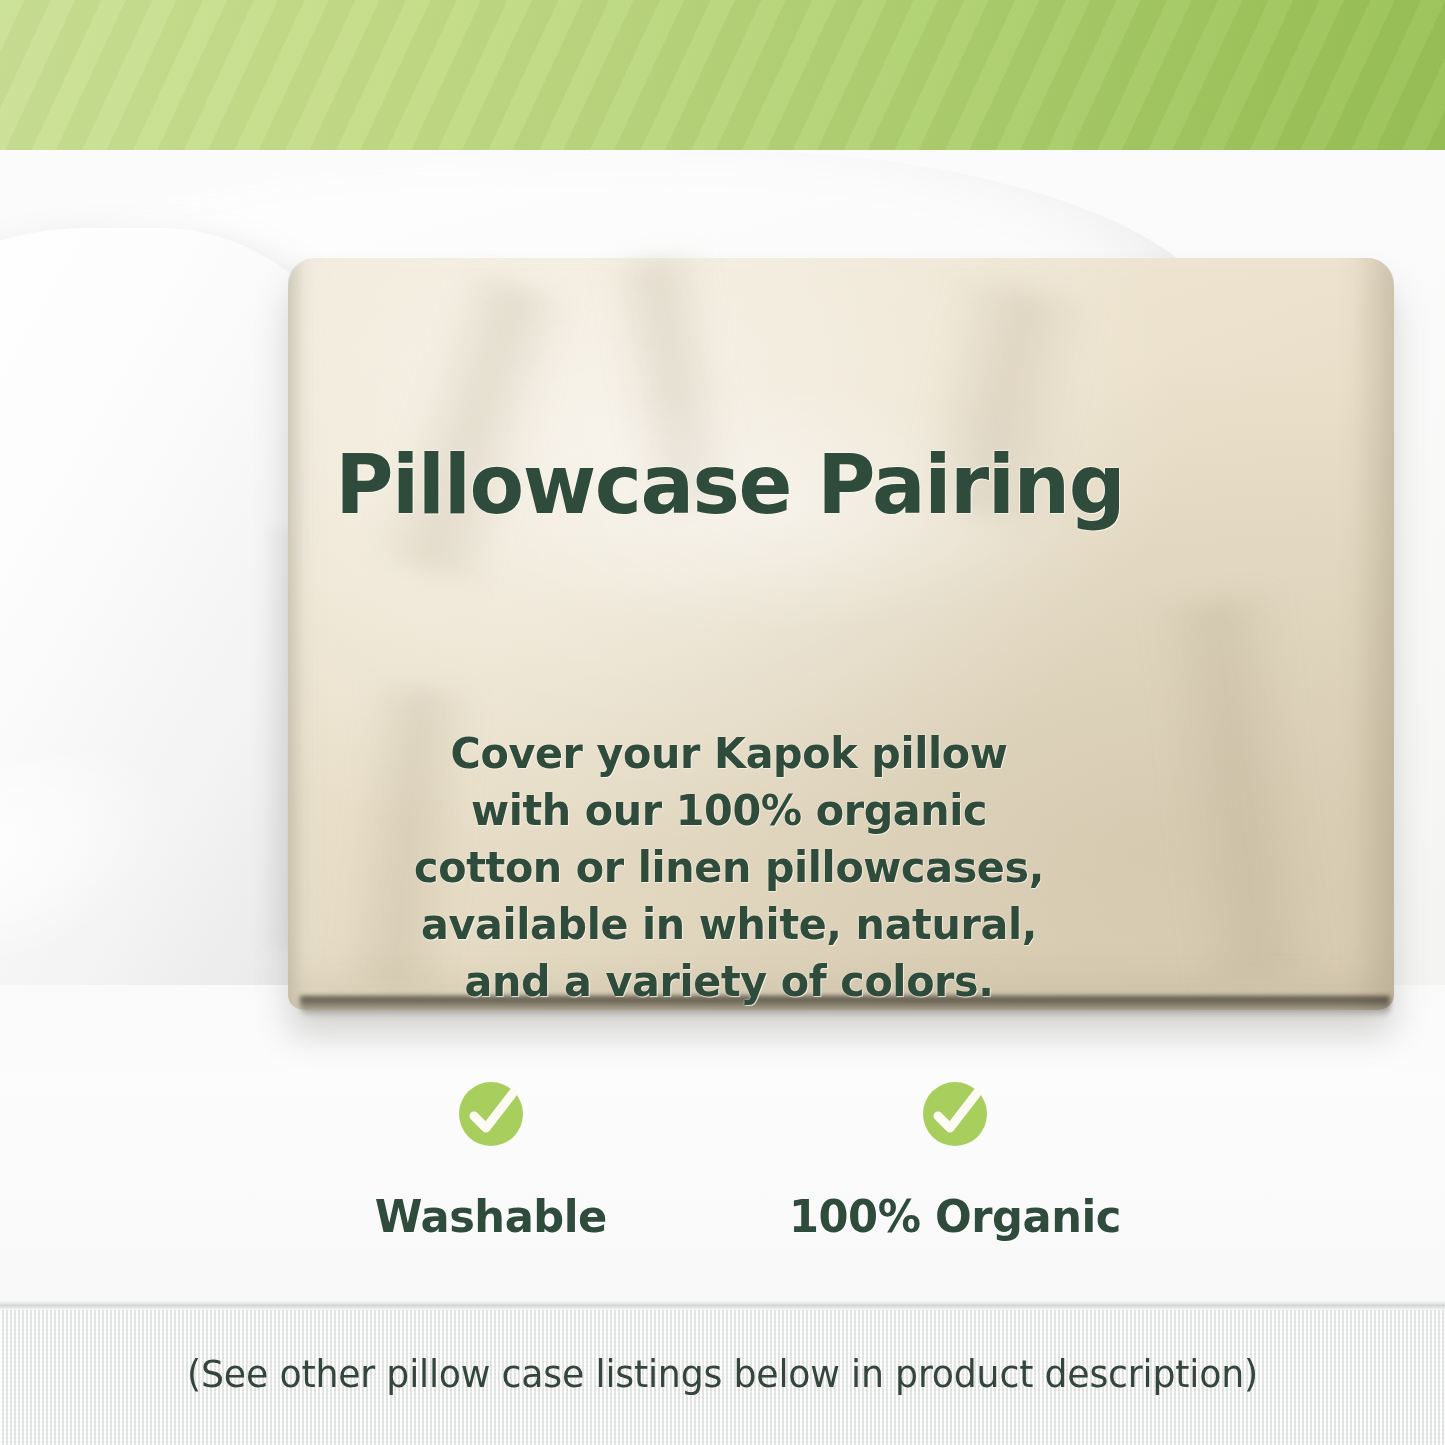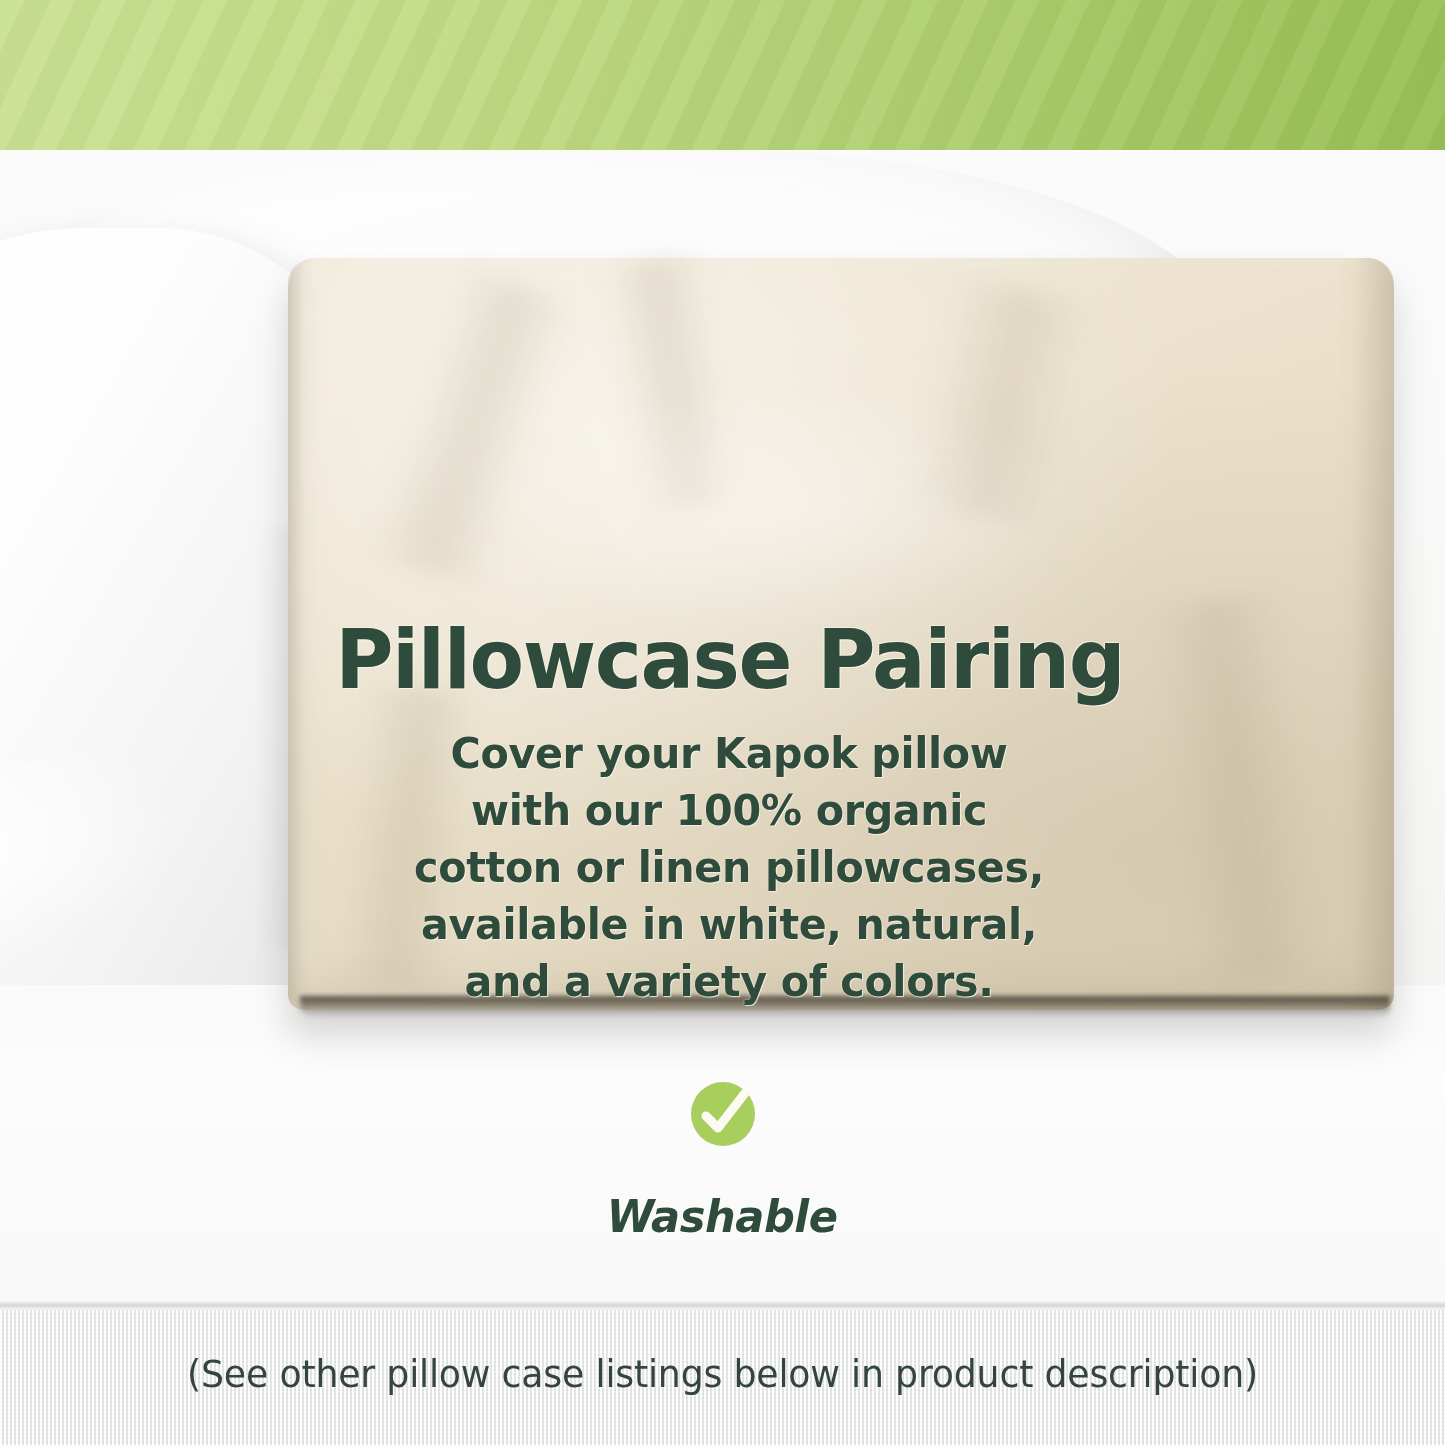--- a/index.html
+++ b/index.html
@@ -210,21 +210,21 @@
   
   .pillow-copy {
     position: absolute;
     left: 288px;
     top: 258px;
     width: 883px;
     height: 752px;
     display: flex;
     flex-direction: column;
     align-items: center;
-    justify-content: flex-end;
+    justify-content: space-between;
     padding-top: 186px;
     box-sizing: border-box;
     text-align: center;
   }
   .headline {
     font-family: "DejaVu Sans", sans-serif;
     font-weight: bold;
     font-size: 82px;
     line-height: 1.0;
     letter-spacing: -1.5px;
@@ -261,21 +261,20 @@
     display: flex;
     justify-content: center;
     align-items: flex-start;
     gap: 164px;
   }
   .feature {
     display: flex;
     flex-direction: column;
     align-items: center;
     width: 300px;
-    font-style: italic;
   }
   .check-badge {
     position: relative;
     width: 68px;
     height: 68px;
     display: block;
   }
   .check-badge svg { display: block; overflow: visible; }
   .feature-label {
     margin-top: 46px;
@@ -350,20 +349,29 @@
     <div class="feature">
       <span class="check-badge">
         <svg width="68" height="68" viewBox="0 0 68 68">
           <circle cx="34" cy="34" r="32" fill="#a8ce5e"></circle>
           <path d="M17 36 L29 48 L56 13" fill="none" stroke="#fbfbf4" stroke-width="9" stroke-linecap="round" stroke-linejoin="round"></path>
         </svg>
       </span>
       <span class="feature-label">Washable</span>
     </div>
 
+    <div class="feature">
+      <span class="check-badge">
+        <svg width="68" height="68" viewBox="0 0 68 68">
+          <circle cx="34" cy="34" r="32" fill="#a8ce5e"></circle>
+          <path d="M17 36 L29 48 L56 13" fill="none" stroke="#fbfbf4" stroke-width="9" stroke-linecap="round" stroke-linejoin="round"></path>
+        </svg>
+      </span>
+      <span class="feature-label">100% Organic</span>
+    </div>
 
 
   </div>
 
   <div class="mattress-edge-seam"></div>
   <div class="mattress-skirt"></div>
 
   <div class="footer-note">(See other pillow case listings below in product description)</div>
 
 </div>

